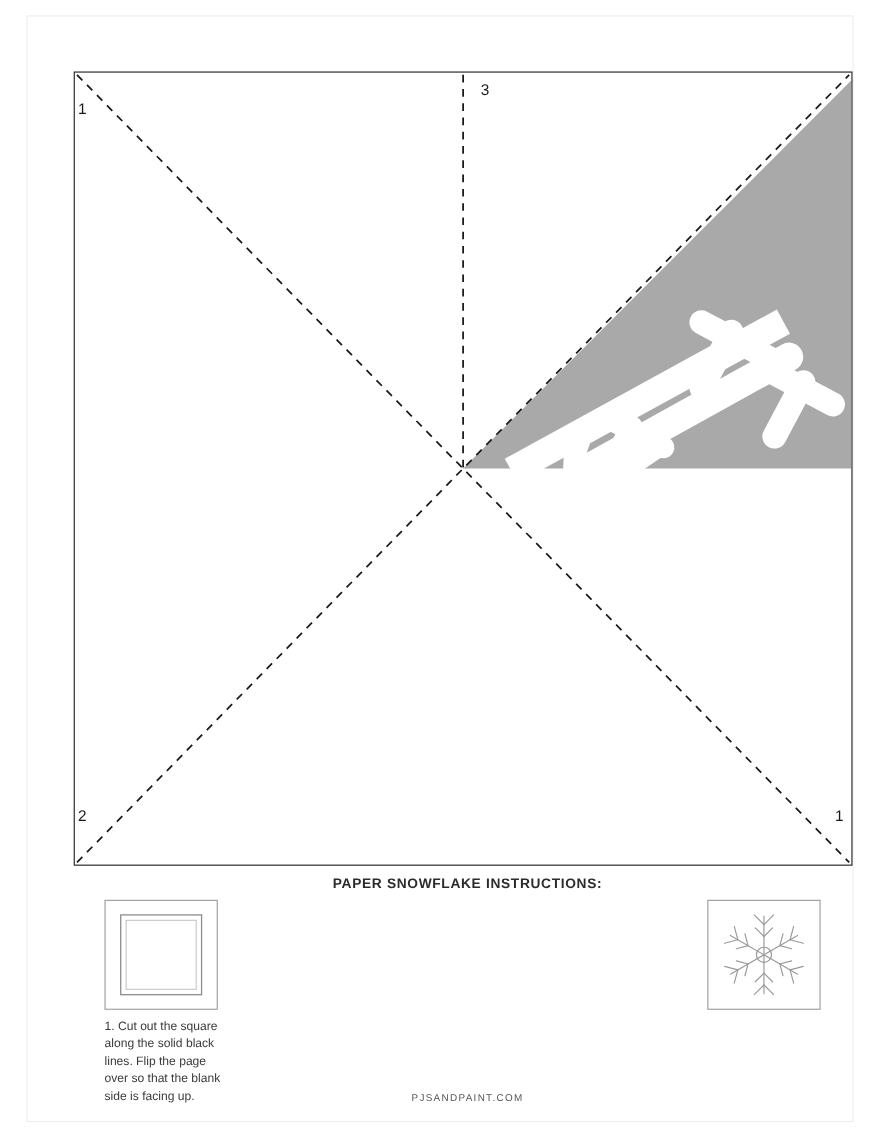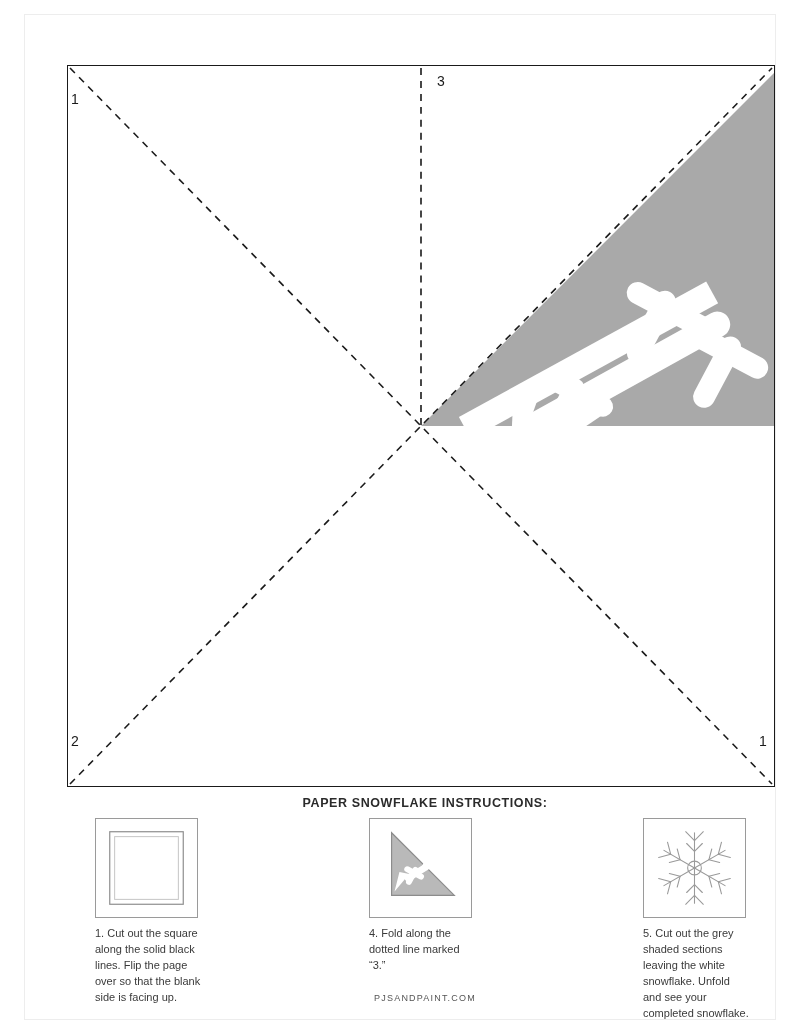--- a/index.html
+++ b/index.html
@@ -173,36 +173,20 @@
           <svg viewBox="0 0 103 100">
             <rect x="14" y="13" width="75" height="74" fill="none" stroke="#8c8c8c" stroke-width="1.2"></rect>
             <rect x="19" y="18" width="65" height="64" fill="none" stroke="#c4c4c4" stroke-width="1"></rect>
           </svg>
         </div>
         <div class="step-caption">1. Cut out the square along the solid black lines. Flip the page over so that the blank side is facing up.</div>
       </div>
 
 
 
-      <div class="step">
-        <div class="step-box">
-          <svg viewBox="0 0 103 100">
-            <path d="M 22 14 L 86 78 L 22 78 Z" fill="#b9b9b9" stroke="#8c8c8c" stroke-width="1.2"></path>
-            <g fill="#ffffff">
-              <rect x="32" y="46" width="48" height="7" rx="3.5" transform="rotate(-32 56 49)"></rect>
-              <rect x="50" y="36" width="24" height="6" rx="3" transform="rotate(28 62 39)"></rect>
-              <rect x="56" y="32" width="6" height="22" rx="3" transform="rotate(28 59 43)"></rect>
-              <rect x="34" y="52" width="22" height="6" rx="3" transform="rotate(28 45 55)"></rect>
-              <rect x="40" y="48" width="6" height="20" rx="3" transform="rotate(28 43 58)"></rect>
-              <path d="M 25 74 L 30 54 L 40 56 Z"></path>
-            </g>
-          </svg>
-        </div>
-        <div class="step-caption">4. Fold along the dotted line marked “3.”</div>
-      </div>
 
       <div class="step">
         <div class="step-box">
           <svg viewBox="0 0 103 100">
             <g stroke="#9a9a9a" stroke-width="1.1" fill="none" stroke-linecap="round">
               <g transform="translate(51.5,50)">
                 <g>
                   <line x1="0" y1="0" x2="0" y2="-36"></line>
                   <line x1="0" y1="-28" x2="-9" y2="-37"></line>
                   <line x1="0" y1="-28" x2="9" y2="-37"></line>
@@ -242,20 +226,19 @@
                   <line x1="0" y1="-28" x2="-9" y2="-37"></line>
                   <line x1="0" y1="-28" x2="9" y2="-37"></line>
                   <line x1="0" y1="-17" x2="-8" y2="-25"></line>
                   <line x1="0" y1="-17" x2="8" y2="-25"></line>
                 </g>
                 <circle cx="0" cy="0" r="7"></circle>
               </g>
             </g>
           </svg>
         </div>
-        <div class="step-caption">5. Cut out the grey shaded sections leaving the white snowflake. Unfold and see your completed snowflake.</div>
       </div>
 
     </div>
 
     <div id="footer">PJSANDPAINT.COM</div>
   </div>
 </div>
 
 </body></html>

